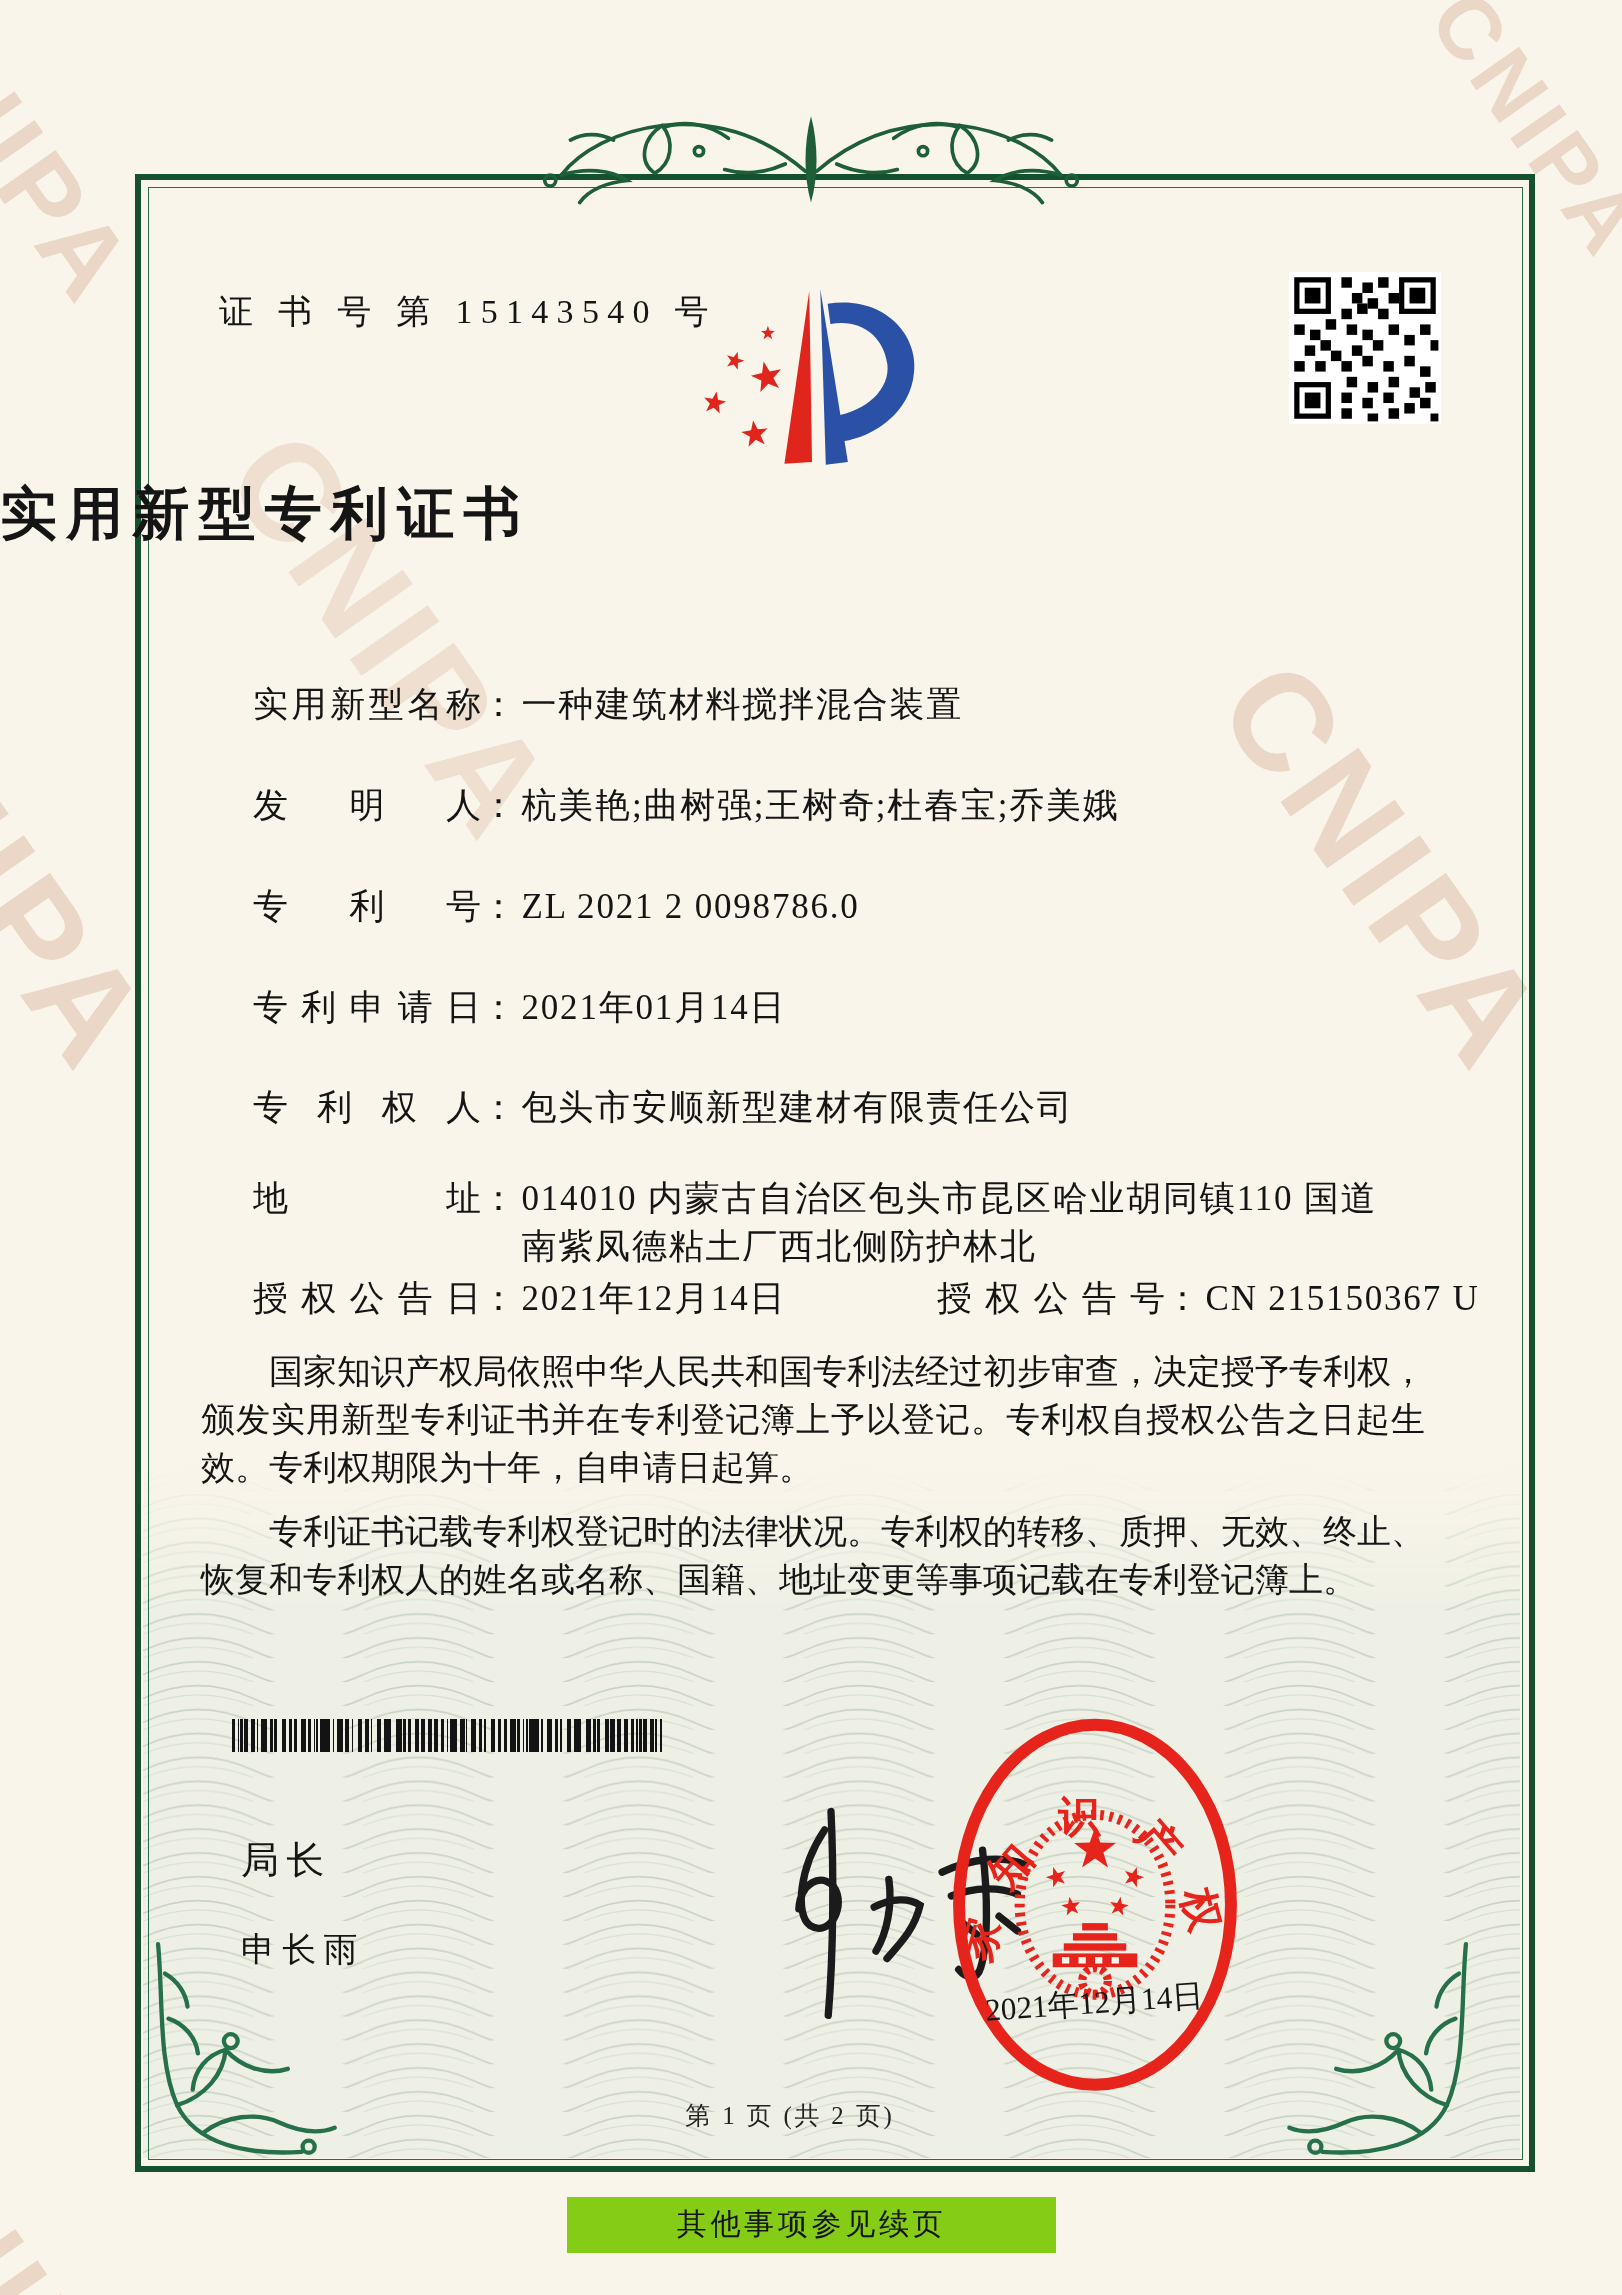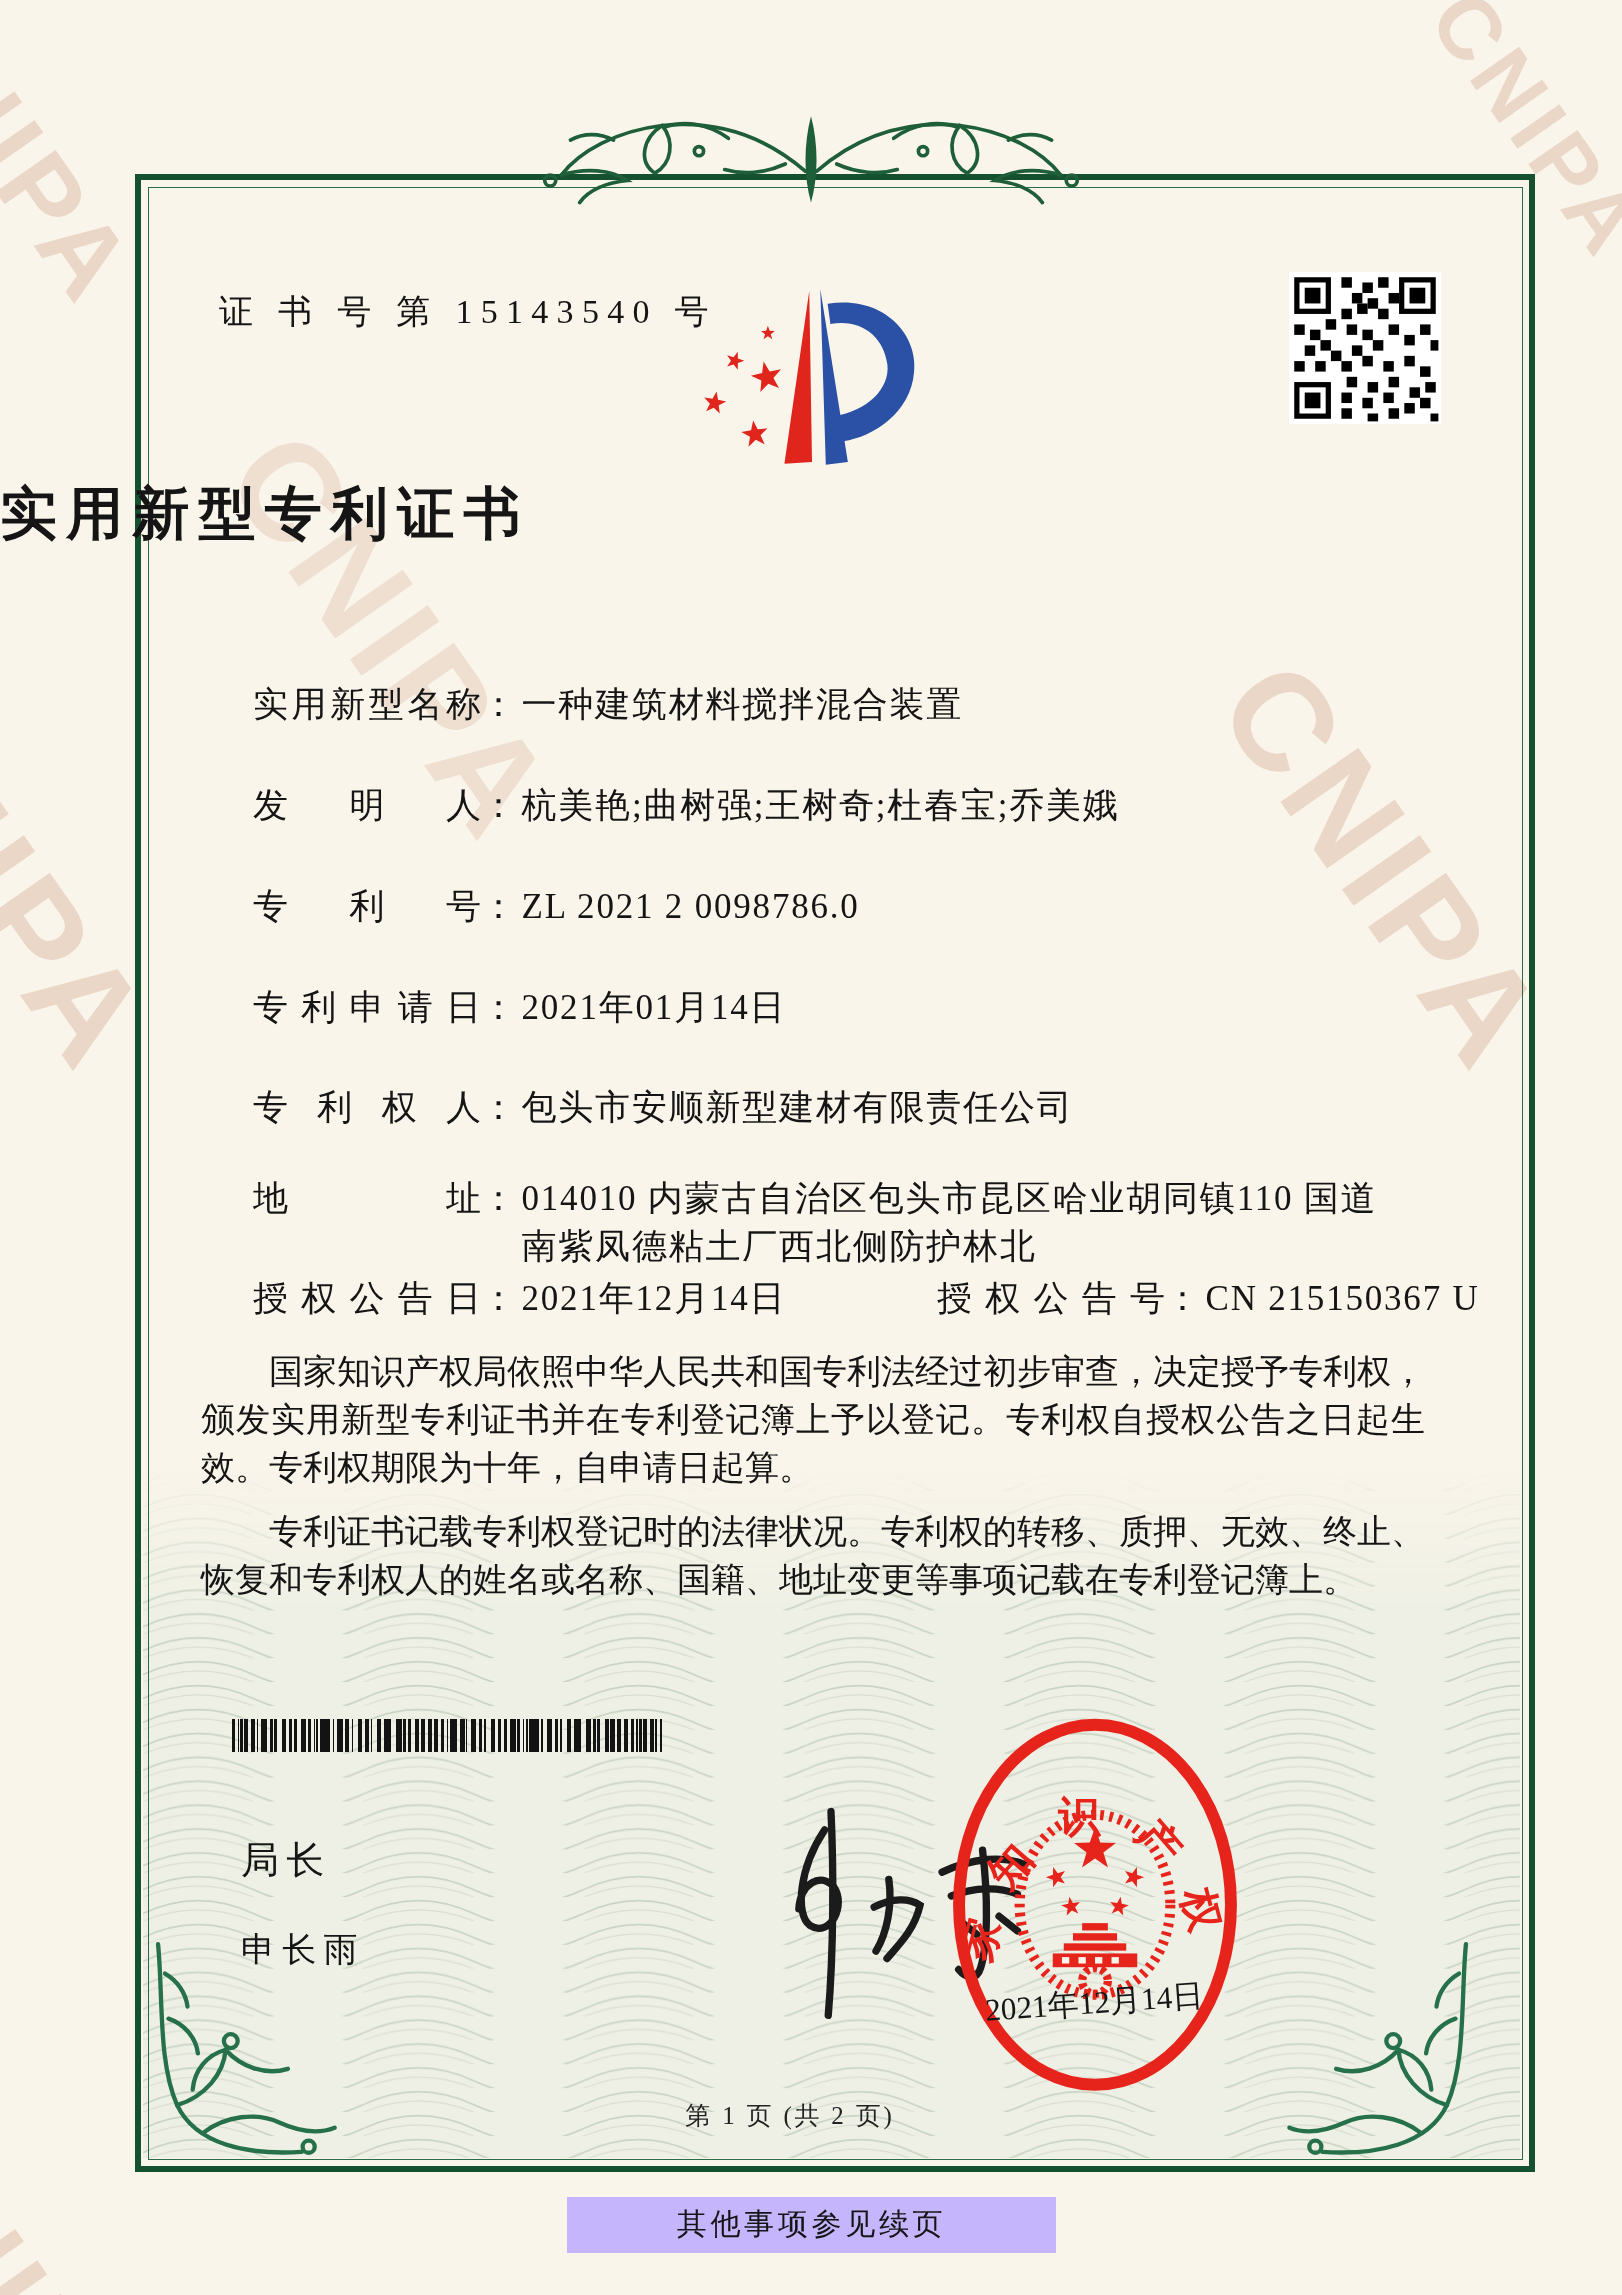--- a/index.html
+++ b/index.html
@@ -61,21 +61,21 @@
     background-image:
       repeating-linear-gradient(90deg,#131313 0 2.8px,rgba(0,0,0,0) 2.8px 5.5px,#131313 5.5px 7.3px,rgba(0,0,0,0) 7.3px 12px,#131313 12px 16.5px,rgba(0,0,0,0) 16.5px 19px),
       repeating-linear-gradient(90deg,#131313 0 1.8px,rgba(0,0,0,0) 1.8px 8.3px,#131313 8.3px 11px,rgba(0,0,0,0) 11px 17.4px,rgba(0,0,0,0) 17.4px 21px);}
   .director-label{position:absolute;left:241px;top:1835px;font-size:38px;letter-spacing:7.3px;z-index:5;}
   .director-name{position:absolute;left:241px;top:1927px;font-size:34px;letter-spacing:7.3px;z-index:5;}
   .signature{position:absolute;left:707px;top:1795px;width:349px;height:248px;z-index:6;}
   .seal{position:absolute;left:948px;top:1710px;width:294px;height:395px;z-index:6;}
   .page-info{position:absolute;left:0;top:2099px;width:1580px;text-align:center;
              font-size:25px;letter-spacing:2.8px;z-index:5;color:#222;}
   .cont-note{position:absolute;left:0;top:2197px;width:1623px;text-align:center;z-index:5;}
-  .cont-note span{display:inline-block;background:#c4b5fd;padding:7.3px 110px;font-size:30px;
+  .cont-note span{display:inline-block;background:#84cc16;padding:7.3px 110px;font-size:30px;
                   letter-spacing:3.7px;}
 </style>
 </head>
 <body>
 
 <div class="page">
 
   <div class="wm wm1">CNIPA</div>
   <div class="wm wm2">CNIPA</div>
   <div class="wm wm3">CNIPA</div>

